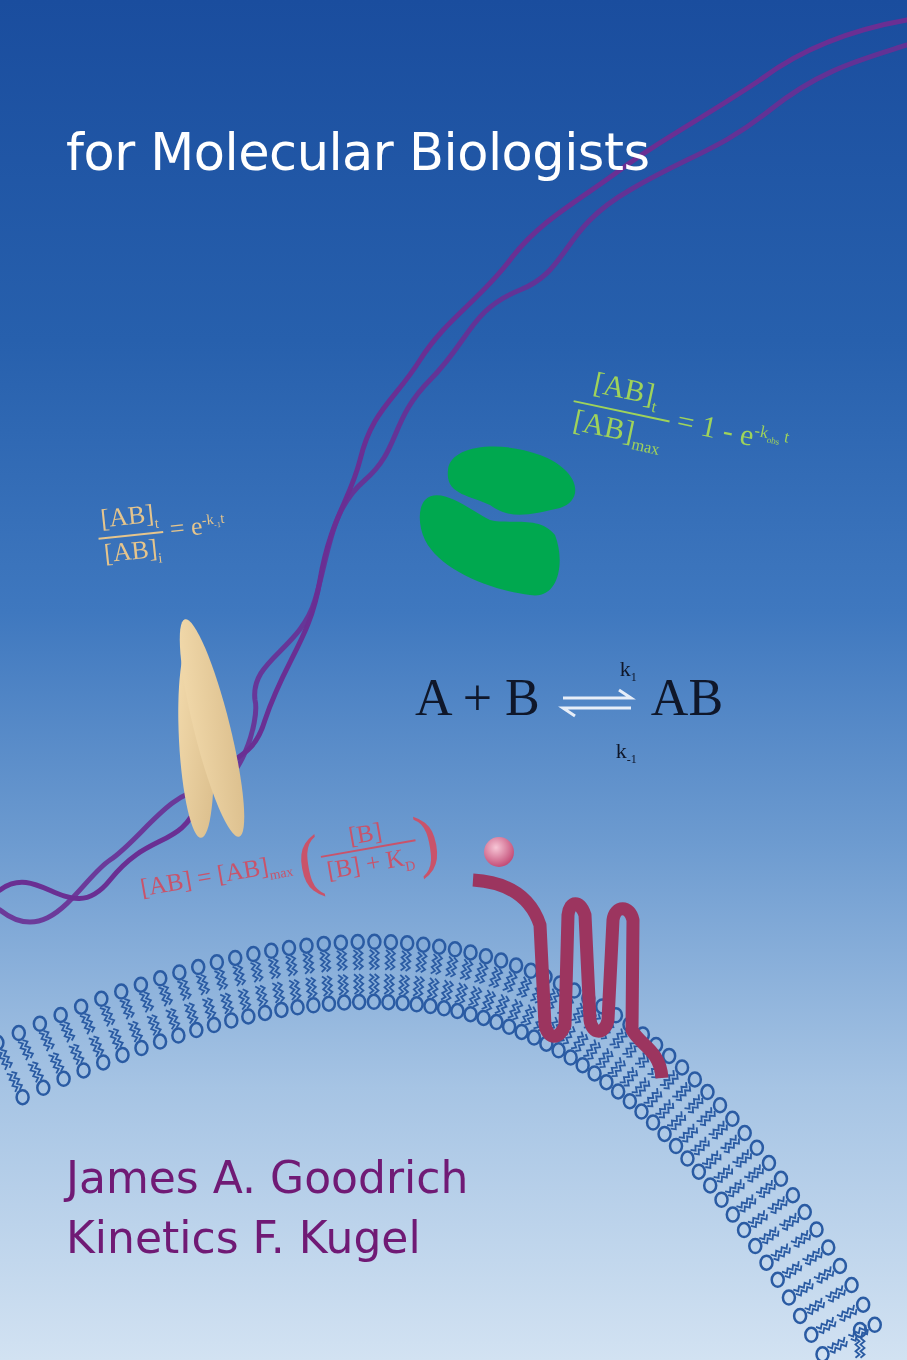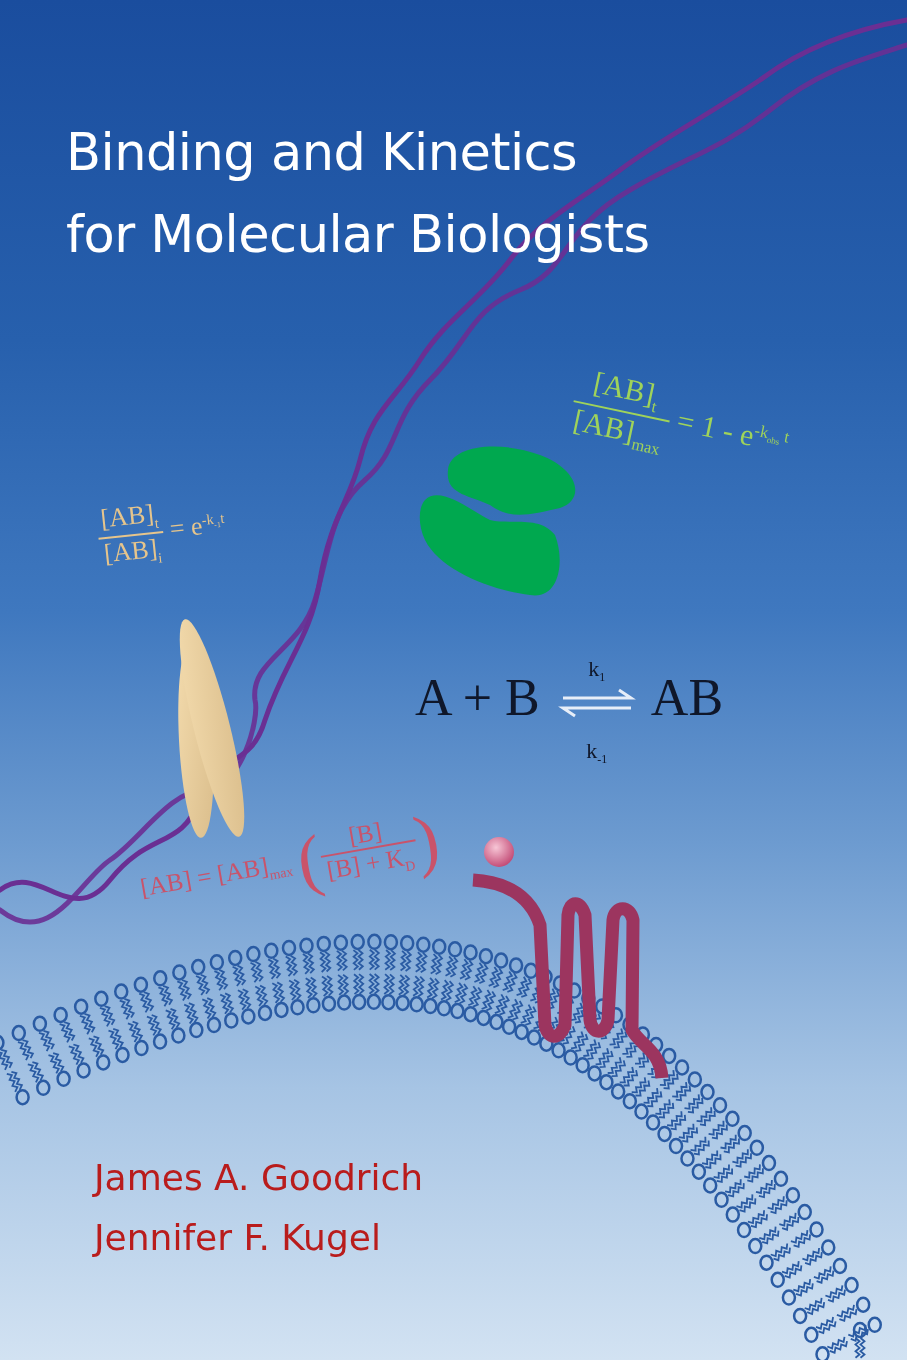--- a/index.html
+++ b/index.html
@@ -3,32 +3,32 @@
 <meta charset="utf-8">
 <style>
   html, body { margin: 0; padding: 0; }
   body { width: 907px; height: 1360px; overflow: hidden; position: relative;
     background: linear-gradient(180deg, #1a4d9e 0%, #2760ad 25%, #3f78bf 45%, #6d9bd0 62%, #a6c4e4 80%, #d2e2f2 100%);
     font-family: "DejaVu Serif", serif; }
   #art { position: absolute; left: 0; top: 0; }
   .title { position: absolute; left: 66px; top: 112px; color: #ffffff;
     font-family: "DejaVu Sans", sans-serif; font-size: 51px; line-height: 82px; font-weight: normal; letter-spacing: -0.5px; }
   .title div { white-space: nowrap; }
-  .authors { position: absolute; left: 66px; top: 1148px; color: #b91c1c;
-    font-family: "DejaVu Sans", sans-serif; font-size: 36px; line-height: 60px; margin-left: 28px; }
+  .authors { position: absolute; left: 66px; top: 1148px; color: #701a75;
+    font-family: "DejaVu Sans", sans-serif; font-size: 44px; line-height: 60px; }
   .eq { position: absolute; font-family: "Liberation Serif", serif; white-space: nowrap; }
   .frac { display: inline-block; vertical-align: middle; text-align: center; }
   .frac .num { display: block; padding: 0 4px; border-bottom: 2px solid currentColor; }
   .frac .den { display: block; padding: 0 4px; }
   sub, sup { font-size: 55%; }
   .eq-tr { left: 582px; top: 362px; color: #9fd35a; font-size: 30px; transform: rotate(12deg); transform-origin: left top; }
   .eq-left { left: 95px; top: 505px; color: #e6c58c; font-size: 26px; transform: rotate(-6deg); transform-origin: left top; }
   .eq-mid { left: 415px; top: 668px; color: #0f172a; font-size: 52px; }
   .eq-mid .arrow { display: inline-block; position: relative; width: 80px; height: 50px; vertical-align: middle; margin: 0 4px; }
-  .eq-mid .k { position: absolute; left: 0; width: 80px; text-align: center; font-size: 22px; }
+  .eq-mid .k { position: absolute; left: 0; width: 80px; text-align: right; font-size: 22px; }
   .eq-red { left: 148px; top: 850px; color: #c9536a; font-size: 25px; transform: rotate(-10deg); transform-origin: left bottom; }
   .paren { font-size: 70px; vertical-align: middle; font-weight: 100; }
 </style>
 </head>
 <body>
 
 <svg id="art" width="907" height="1360" viewBox="0 0 907 1360">
   <defs>
     <radialGradient id="ligand" cx="40%" cy="35%" r="65%">
       <stop offset="0%" stop-color="#f7c6d6"></stop>
@@ -530,21 +530,20 @@
       </g>
     </g>
 
   <g fill="none" stroke="#9c355f" stroke-width="13" stroke-linecap="butt" stroke-linejoin="round">
     <path d="M473,880 C505,882 530,895 540,925 L545,1025 C548,1040 560,1040 565,1025 L568,915 C570,900 580,900 585,915 L590,1020 C592,1035 605,1035 608,1020 L613,920 C615,905 630,905 633,920 L632,1030 C640,1045 660,1050 662,1078"></path>
   </g>
   <circle cx="499" cy="852" r="15" fill="url(#ligand)"></circle>
 </svg>
 
 <div class="title">
-  <div>Binding and Kinetics</div>
   <div>for Molecular Biologists</div>
 </div>
 
 <div class="eq eq-tr">
   <span class="frac">
     <span class="num"><span>[AB]</span><sub>t</sub></span>
     <span class="den"><span>[AB]</span><sub>max</sub></span>
   </span>
   <span>= 1 - e</span><sup><span>-k</span><sub>obs</sub><span> t</span></sup>
 </div>
@@ -575,14 +574,14 @@
 <div class="eq eq-red">
   <span>[AB] = [AB]</span><sub>max</sub>
   <span class="paren">(</span><span class="frac">
     <span class="num">[B]</span>
     <span class="den"><span>[B] + K</span><sub>D</sub></span>
   </span><span class="paren">)</span>
 </div>
 
 <div class="authors">
   <div>James A. Goodrich</div>
-  <div>Jennifer F. Kugel</div>
+  <div>Kinetics F. Kugel</div>
 </div>
 
 </body></html>

